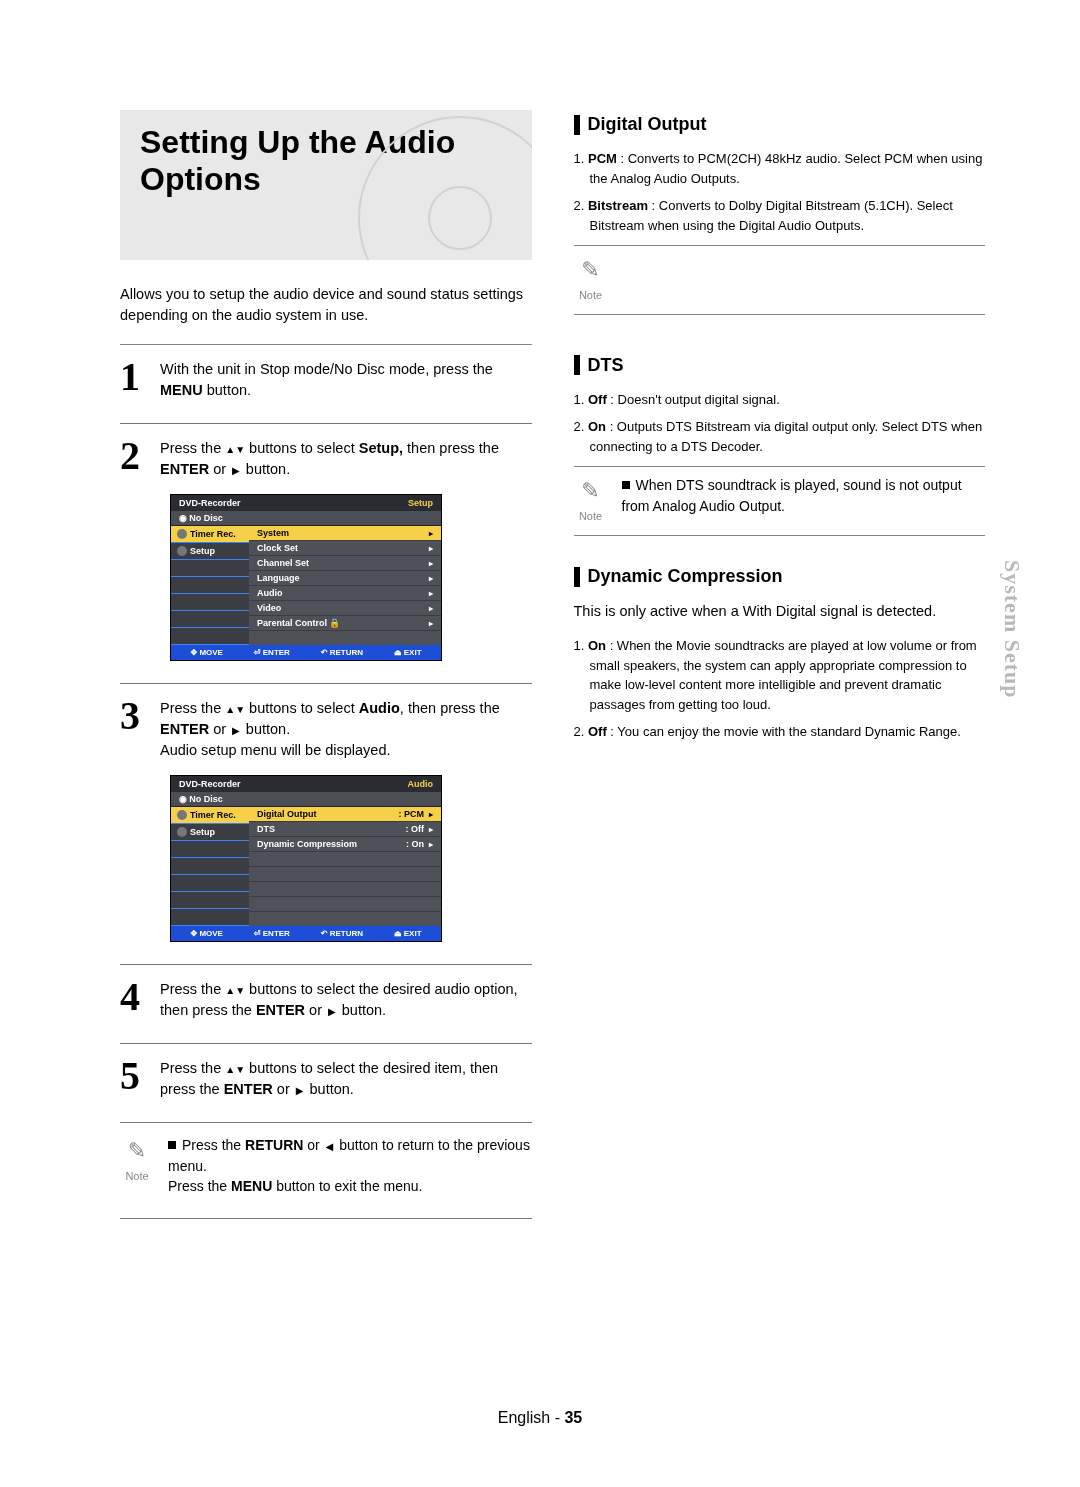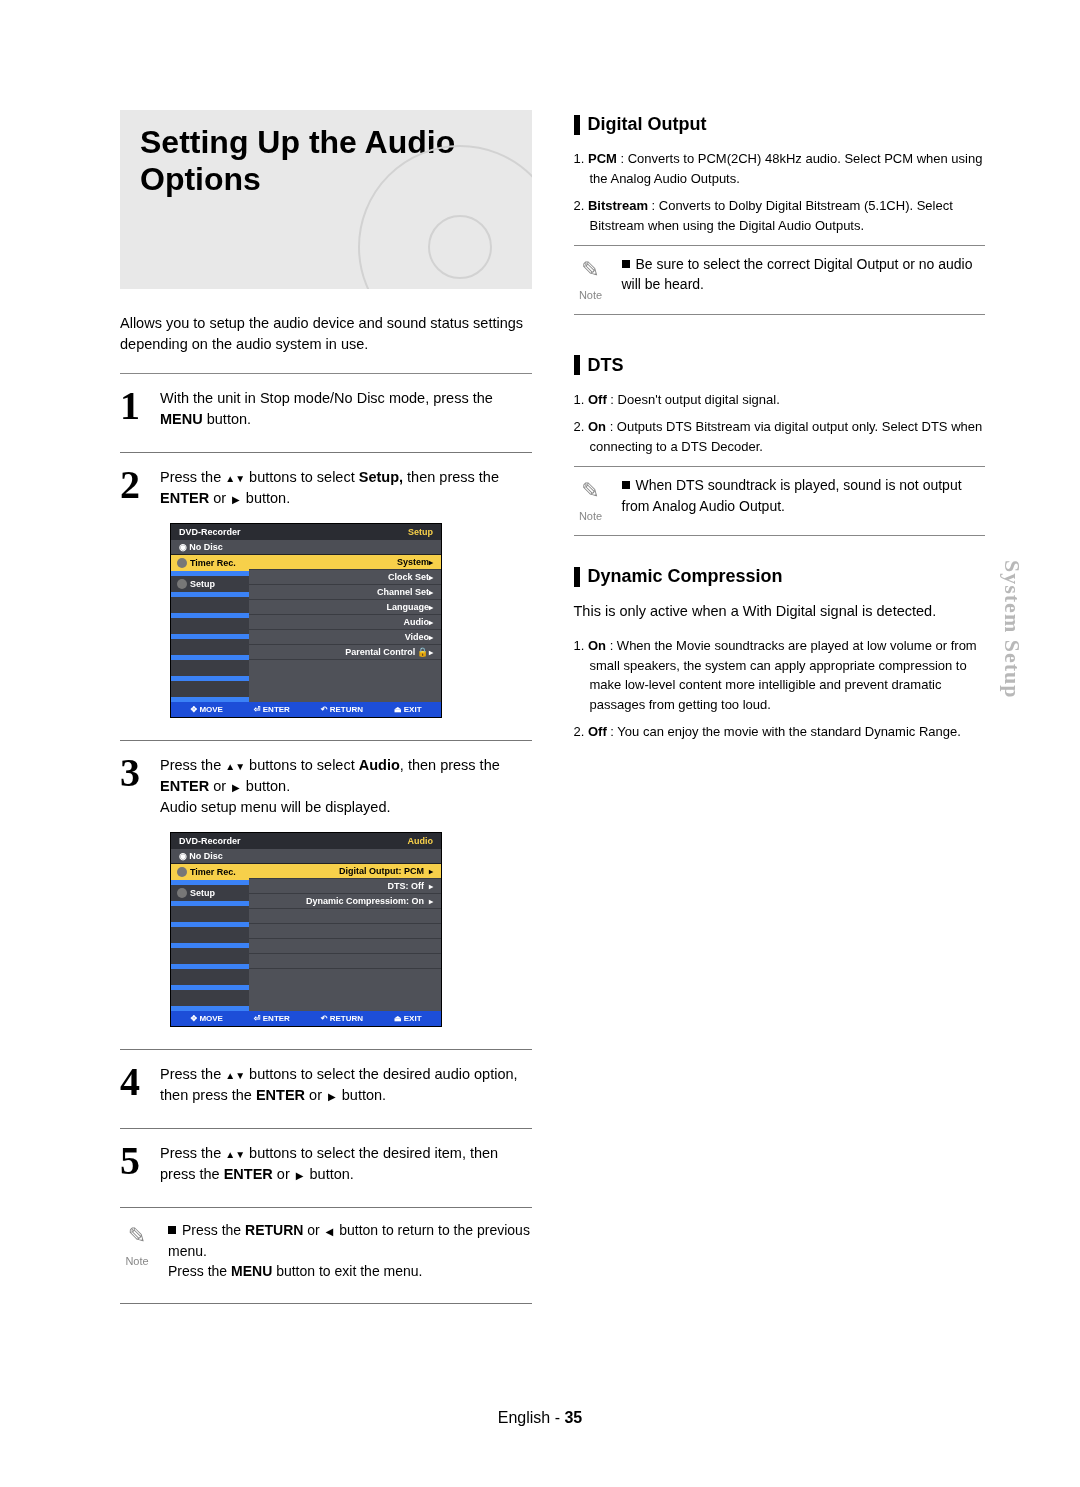--- a/index.html
+++ b/index.html
@@ -1,44 +1,44 @@
 <!DOCTYPE html>
 <html><head>
 <meta charset="utf-8">
 <style>
   html,body{margin:0;padding:0;background:#fff;font-family:Arial,Helvetica,sans-serif;color:#000;}
   .page{width:1080px;height:1487px;position:relative;box-sizing:border-box;padding:110px 95px 50px 120px;}
   .columns{display:flex;gap:42px;}
   .col{flex:1;min-width:0;}
-  .title-box{position:relative;background:#e8e8e8;height:179px;padding:14px 20px 14px 20px;box-sizing:border-box;margin-bottom:24px;overflow:hidden;}
+  .title-box{position:relative;background:#e8e8e8;height:150px;padding:14px 20px 14px 20px;box-sizing:border-box;margin-bottom:24px;overflow:hidden;}
   .title-box .disc{position:absolute;right:-30px;bottom:-60px;width:200px;height:200px;border-radius:50%;border:2px solid #d2d2d2;display:flex;align-items:center;justify-content:center;}
   .title-box .disc .inner{width:60px;height:60px;border-radius:50%;border:2px solid #d2d2d2;}
   .title-box h1{font-size:32px;margin:0;font-weight:bold;line-height:1.15;}
   .intro{font-size:14.5px;line-height:1.45;margin:8px 0 0 0;}
   .hr-strong{border:none;border-top:1.5px solid #888;margin:18px 0 12px 0;}
   .hr-thin{border:none;border-top:1px solid #777;margin:22px 0 12px 0;}
   .step{display:flex;gap:6px;margin-bottom:6px;}
   .step-num{font-size:40px;font-weight:bold;line-height:1;width:34px;flex:none;font-family:"Times New Roman",serif;}
   .step-text{font-size:14.5px;line-height:1.45;padding-top:2px;}
   .step-text b{font-weight:bold;}
   .tri-up::before{content:"▲";font-size:10px;}
   .tri-dn::before{content:"▼";font-size:10px;}
   .tri-rt::before{content:"▶";font-size:10px;margin:0 2px;}
   .tri-lt::before{content:"◀";font-size:10px;margin:0 2px;}
   .screen{width:270px;margin:14px 0 4px 50px;background:#3b3d44;color:#fff;font-size:9px;border:1px solid #000;}
   .screen-header{display:flex;justify-content:space-between;background:#2a2c32;padding:3px 8px;font-weight:bold;text-align:center;}
   .screen-header .right{color:#f7d04a;}
   .screen-sub{background:#4c4e55;padding:2px 8px;font-weight:bold;border-bottom:1px solid #222;}
   .screen-body{display:flex;}
   .screen-left{width:78px;background:#3b3d44;}
-  .screen-left .li{padding:3px 6px;border-bottom:5px solid #3b82f6;font-weight:bold;display:flex;align-items:flex-end;gap:3px;}
+  .screen-left .li{padding:3px 6px;border-bottom:1px solid #3b82f6;font-weight:bold;display:flex;align-items:flex-end;gap:3px;}
   .screen-left .li.active{background:#f7d04a;color:#000;}
   .screen-left .li .ic{width:10px;height:10px;border-radius:50%;background:#777;display:inline-block;}
   .screen-right{flex:1;background:#4f5158;}
-  .screen-right .ri{display:flex;justify-content:flex-end;align-items:center;padding:2px 8px;border-bottom:1px solid #3a3c42;font-weight:bold;}
+  .screen-right .ri{display:flex;justify-content:space-between;align-items:center;padding:2px 8px;border-bottom:1px solid #3a3c42;font-weight:bold;}
   .screen-right .ri.sel{background:#f7d04a;color:#000;}
   .screen-right .ri .chev{font-size:8px;}
   .screen-foot{background:#1d4ed8;display:flex;justify-content:space-around;padding:3px 4px;font-size:8px;font-weight:bold;}
   .screen-foot span::before{margin-right:3px;}
   .note-block{display:flex;gap:14px;align-items:flex-start;font-size:14px;line-height:1.45;margin:8px 0 4px 0;}
   .note-ic{display:flex;flex-direction:column;align-items:center;gap:2px;width:34px;flex:none;}
   .note-ic .glyph{font-size:22px;color:#888;}
   .note-ic .lbl{font-size:11px;color:#888;font-weight:normal;}
   .note-text .sq{display:inline-block;width:8px;height:8px;background:#000;margin-right:6px;vertical-align:1px;}
   .sec-head{display:flex;align-items:center;gap:8px;margin:4px 0 14px 0;}
@@ -247,21 +247,20 @@
       <div class="numlist">
         <div class="item"><span>1.</span> <b>PCM</b><span> : Converts to PCM(2CH) 48kHz audio. Select PCM when using the Analog Audio Outputs.</span></div>
         <div class="item"><span>2.</span> <b>Bitstream</b><span> : Converts to Dolby Digital Bitstream (5.1CH). Select Bitstream when using the Digital Audio Outputs.</span></div>
       </div>
       <hr class="note-hr">
       <div class="note-block">
         <div class="note-ic">
           <span class="glyph">✎</span>
           <span class="lbl">Note</span>
         </div>
-        <div class="note-text"><span class="sq"></span><span>Be sure to select the correct Digital Output or no audio will be heard.</span></div>
       </div>
       <hr class="note-hr">
 
       <div style="height:28px"></div>
       <div class="sec-head">
         <div class="bar"></div>
         <h2>DTS</h2>
       </div>
       <div class="numlist">
         <div class="item"><span>1.</span> <b>Off</b><span> : Doesn't output digital signal.</span></div>

